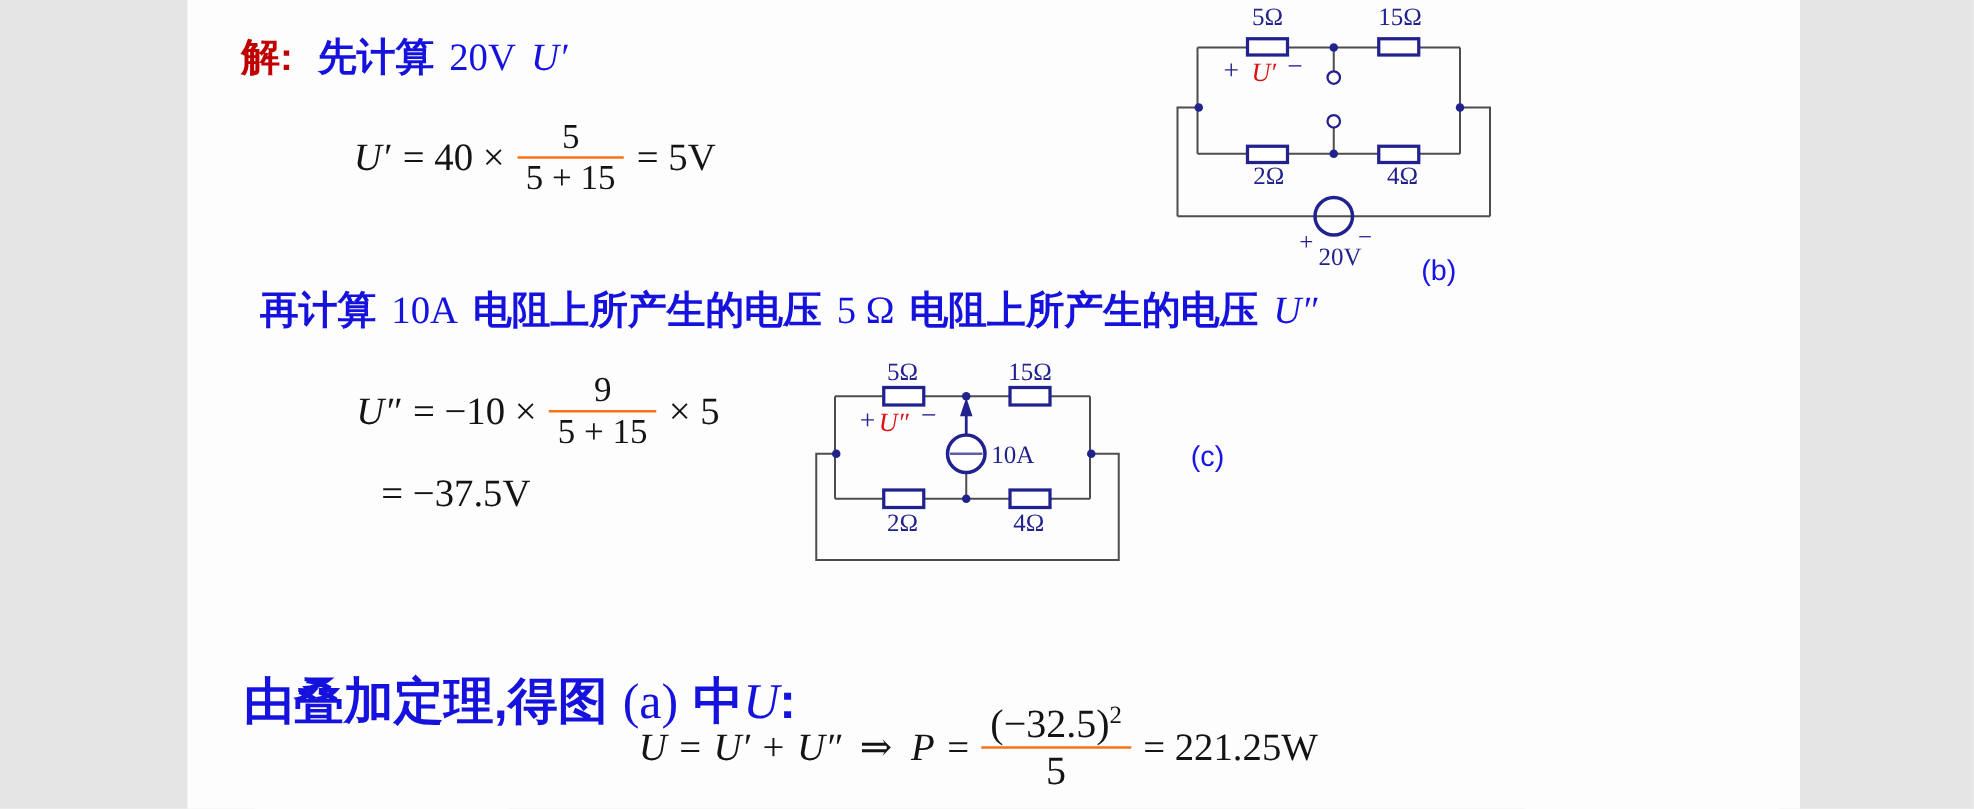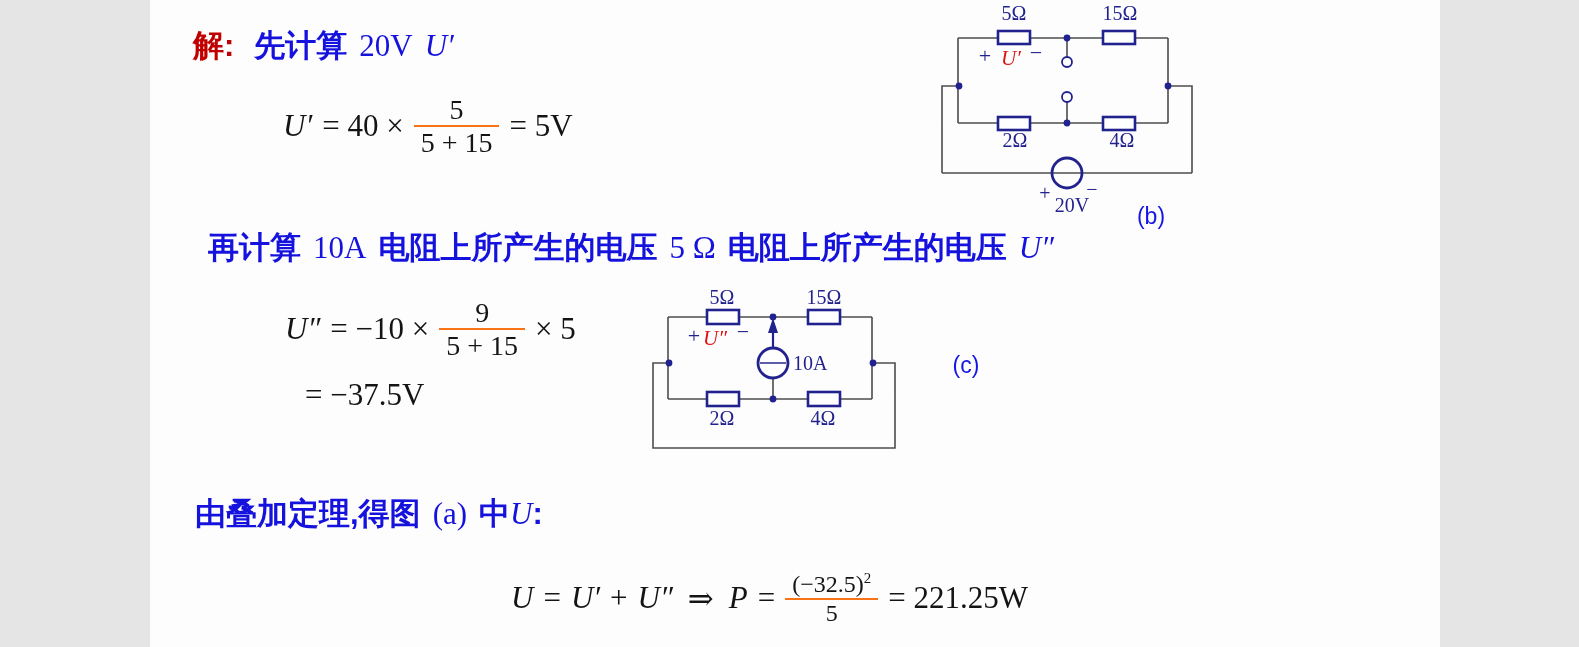--- a/index.html
+++ b/index.html
@@ -11,34 +11,34 @@
 
   
   .cnrow { display:flex; align-items:baseline; white-space:nowrap; }
   .cn { color:#1512dd; font-weight:bold; font-family:"Liberation Sans","DejaVu Sans",sans-serif;text-align:right; }
   .cn-serif { color:#1512dd; font-family:"Liberation Serif","DejaVu Serif",serif; font-weight:normal; }
   .heading-red { color:#c00000; font-weight:bold; margin-right:14px; }
   .sym-blue { color:#1512dd; font-family:"Liberation Serif","DejaVu Serif",serif; font-style:italic; font-weight:normal; }
   .line1 { left:193px; top:25px; font-size:31px; }
   .line1 .gap, .line2 .gap { margin:0 6px; }
   .line2 { left:202px; top:227px; font-size:31px; }
-  .line3 { left:195px; top:493px; font-size:31px; }
+  .line3 { left:195px; top:533px; font-size:40px; }
   .line3 .paren { margin:0 12px; }
 
   
   .mrow { display:flex; align-items:center; font-family:"Liberation Serif","DejaVu Serif",serif; color:#141414; white-space:nowrap; }
   .it { font-style:italic; }
   .f1 { left:278px; top:90px; font-size:31px; min-height:72px; }
   .f2 { left:280px; top:293px; font-size:31px; min-height:72px; }
   .f2b { left:300px; top:377px; font-size:31px; }
   .f3 { left:506px; top:558px; font-size:31px; min-height:80px; }
   .mrow > span { margin:0 5px; }
   .frac { display:inline-flex; flex-direction:column; align-items:stretch; text-align:center; line-height:1.12; margin:0 6px; }
   .f1 .frac, .f2 .frac { font-size:28px; }
-  .f3 .frac { font-size:24px; }
+  .f3 .frac { font-size:32px; }
   .frac .num { padding:0 7px; }
   .frac .den { border-top:2px solid #f97316; padding:0 7px; }
   .frac sup { font-size:0.62em; vertical-align:super; }
 
   
   svg text { font-family:"Liberation Serif","DejaVu Serif",serif; fill:#22228f; }
   svg text.lbl { font-size:20px; }
   svg text.sign { font-size:22px; }
   svg text.ulabel { fill:#dd1111; font-style:italic; font-size:21px; }
   svg text.srclbl { font-size:20px; }

